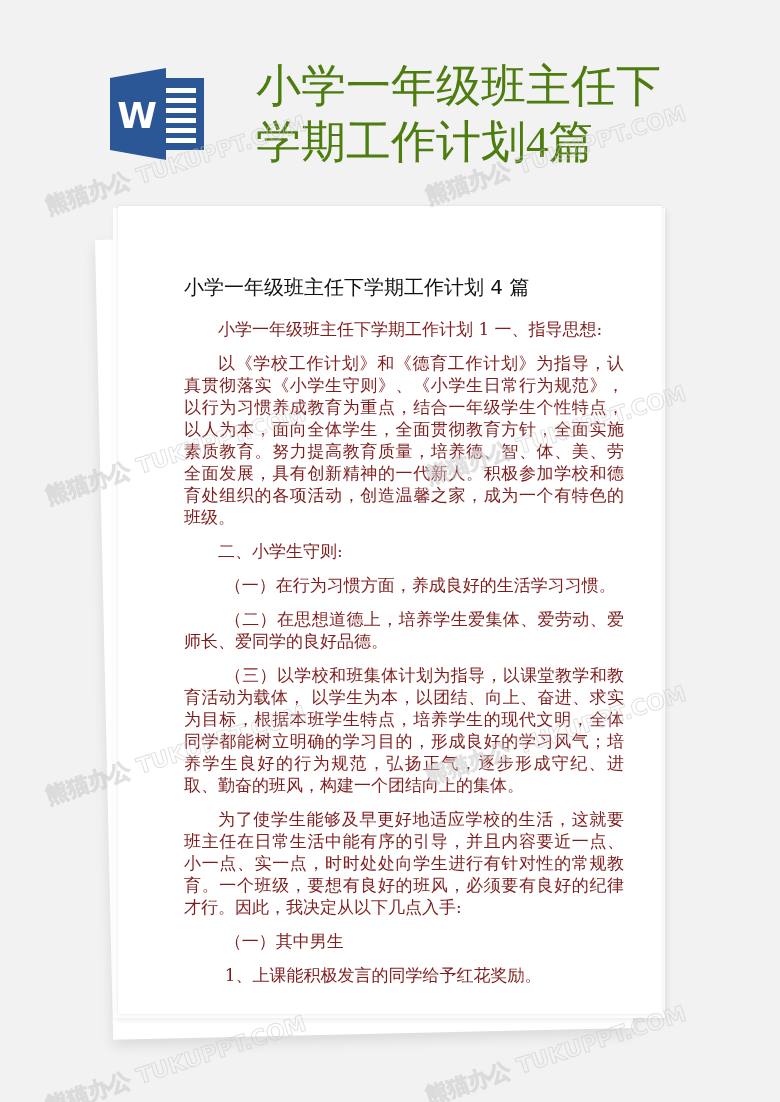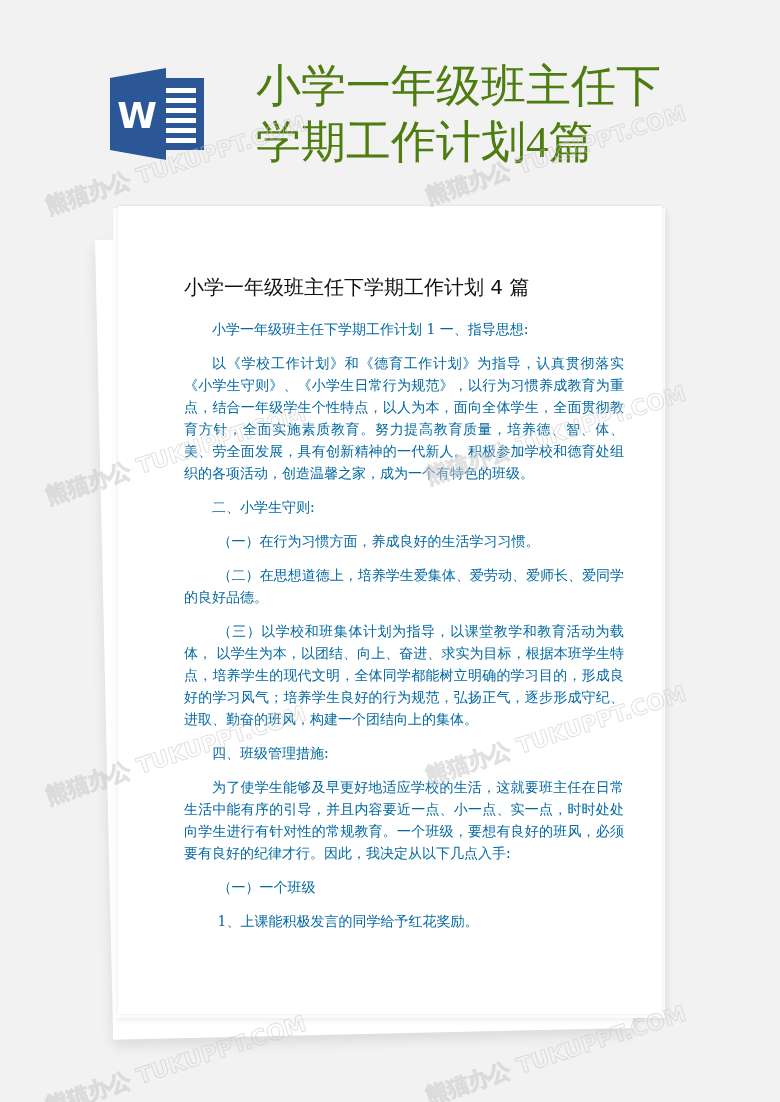--- a/index.html
+++ b/index.html
@@ -33,21 +33,21 @@
   .paper {
     position:absolute; left:118px; top:206px; width:544px; height:808px;
     background:#ffffff; box-shadow:0 0 3px rgba(0,0,0,0.10);
   }
   .doc-title {
     position:absolute; left:66px; top:68px; font-size:20px; color:#111;
     font-family:"DejaVu Sans", "Liberation Sans", sans-serif; font-weight:normal;
   }
   .doc-body {
     position:absolute; left:66px; top:112px; width:440px;
-    font-size:14px; line-height:22px; color:#0369a1;
+    font-size:17px; line-height:22px; color:#7f1d1d;
   }
   .doc-body p { margin:0 0 12px 0; text-indent:2em; text-align:justify; }
   .doc-body p.h { text-indent:2em; }
   .doc-body p.sub { text-indent:2.4em; }
 </style>
 </head>
 <body>
 
 <div class="header">
   <svg class="word-icon" viewBox="0 0 96 92">
@@ -69,23 +69,22 @@
 
 <div class="paper">
   <div class="doc-title">小学一年级班主任下学期工作计划 4 篇</div>
   <div class="doc-body">
     <p>小学一年级班主任下学期工作计划 1 一、指导思想:</p>
     <p>以《学校工作计划》和《德育工作计划》为指导，认真贯彻落实《小学生守则》、《小学生日常行为规范》，以行为习惯养成教育为重点，结合一年级学生个性特点，以人为本，面向全体学生，全面贯彻教育方针，全面实施素质教育。努力提高教育质量，培养德、智、体、美、劳全面发展，具有创新精神的一代新人。积极参加学校和德育处组织的各项活动，创造温馨之家，成为一个有特色的班级。</p>
     <p class="h">二、小学生守则:</p>
     <p class="sub">（一）在行为习惯方面，养成良好的生活学习习惯。</p>
     <p class="sub">（二）在思想道德上，培养学生爱集体、爱劳动、爱师长、爱同学的良好品德。</p>
     <p class="sub">（三）以学校和班集体计划为指导，以课堂教学和教育活动为载体， 以学生为本，以团结、向上、奋进、求实为目标，根据本班学生特点，培养学生的现代文明，全体同学都能树立明确的学习目的，形成良好的学习风气；培养学生良好的行为规范，弘扬正气，逐步形成守纪、进取、勤奋的班风，构建一个团结向上的集体。</p>
-    <p class="h">四、班级管理措施:</p>
     <p>为了使学生能够及早更好地适应学校的生活，这就要班主任在日常生活中能有序的引导，并且内容要近一点、小一点、实一点，时时处处向学生进行有针对性的常规教育。一个班级，要想有良好的班风，必须要有良好的纪律才行。因此，我决定从以下几点入手:</p>
-    <p class="sub">（一）一个班级</p>
+    <p class="sub">（一）其中男生</p>
     <p class="sub">1、上课能积极发言的同学给予红花奖励。</p>
   </div>
 </div>
 
 <div class="watermark" style="left:40px; top:150px;">熊猫办公 TUKUPPT.COM</div>
 <div class="watermark" style="left:420px; top:140px;">熊猫办公 TUKUPPT.COM</div>
 <div class="watermark" style="left:40px; top:440px;">熊猫办公 TUKUPPT.COM</div>
 <div class="watermark" style="left:420px; top:420px;">熊猫办公 TUKUPPT.COM</div>
 <div class="watermark" style="left:40px; top:740px;">熊猫办公 TUKUPPT.COM</div>
 <div class="watermark" style="left:420px; top:720px;">熊猫办公 TUKUPPT.COM</div>

